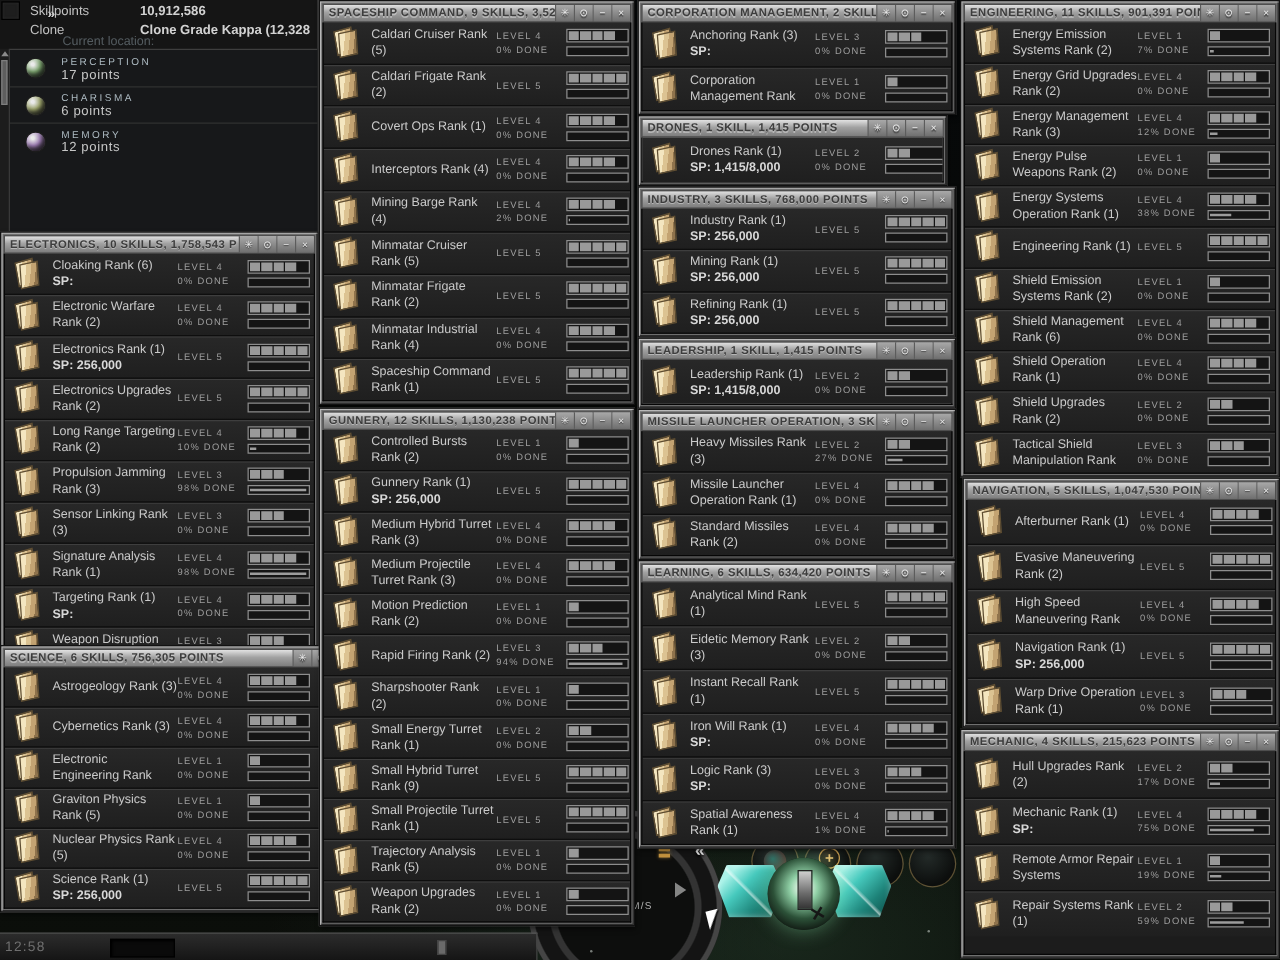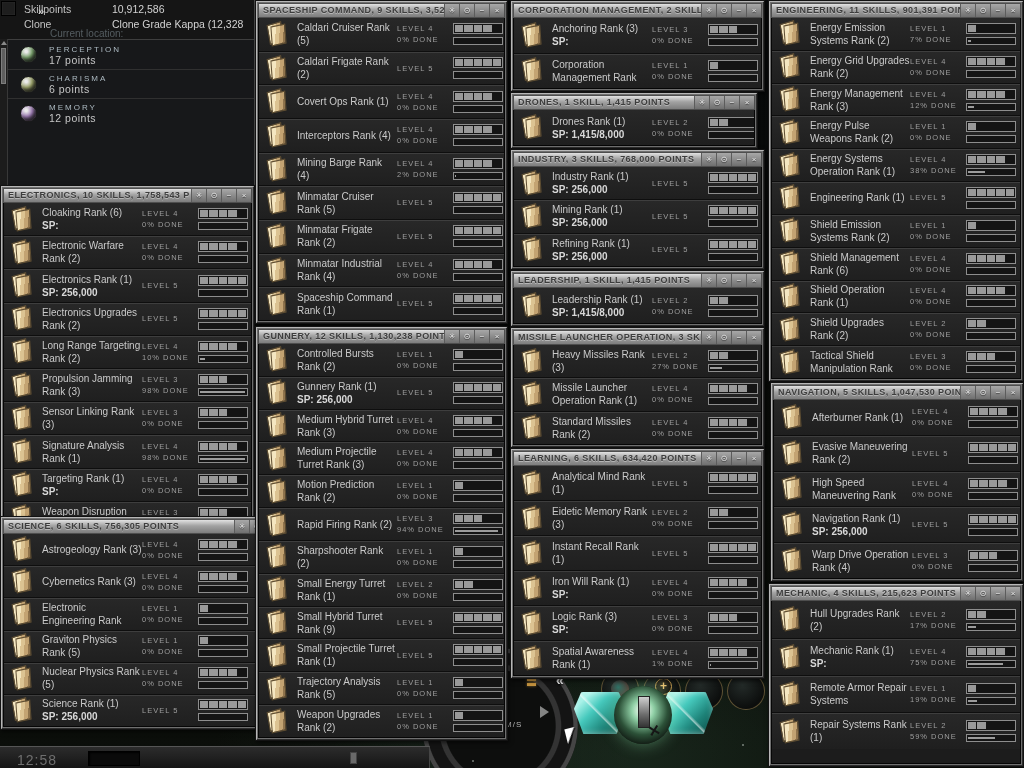--- a/index.html
+++ b/index.html
@@ -44,38 +44,38 @@
   .pbar{height:8px;border:1px solid #8d8d8d;background:#141414;padding:2px 1px}
   .pbar span{display:block;height:2px;background:#9c9c9c}
 
   
   #charpanel{position:absolute;left:0;top:0;width:255px;height:186px;z-index:2;background:#151515;
     border-right:1px solid #4c4c4c;border-bottom:1px solid #3c3c3c}
   #appicon{position:absolute;left:1px;top:1px;width:15px;height:15px;background:#1e1e1e;border:1px solid #000;box-shadow:inset 0 0 2px #333}
   #chev{position:absolute;left:38px;top:5px;color:#d8d8d8;font-size:11px;font-weight:bold;text-shadow:0 1px 1px #000}
   .chrow{position:absolute;left:24px;display:flex;font-size:10.5px;color:#c2c2c2;white-space:nowrap}
   .chrow .lab{width:88px}
-  .chrow .val{font-weight:normal;color:#d2d2d2;overflow:hidden}
+  .chrow .val{font-weight:bold;color:#d2d2d2;overflow:hidden}
   #curloc{position:absolute;left:50px;top:28px;font-size:10px;color:#9fb0ba;opacity:.45}
   #attrs{position:absolute;left:8px;right:0;top:39px;bottom:0;border-top:1px solid #3e3e3e;background:#17181a}
   .attr{height:29px;display:flex;align-items:center;border-top:1px solid #303030;padding-left:12px}
   .attr:first-child{border-top:none}
   .aicon{width:17px;height:17px;border-radius:50%;margin-right:12px;flex:none;border:1px solid #1c1c1c;
     box-shadow:inset -2px -3px 3px rgba(0,0,0,.55), inset 2px 2px 2px rgba(255,255,255,.25)}
   .atxt{font-size:8px;letter-spacing:2px;color:#adbac2;line-height:10px}
   .atxt b{display:block;font-weight:normal;font-size:10.5px;letter-spacing:.5px;color:#c6c6c6}
   #attrscroll{position:absolute;left:0;top:39px;bottom:0;width:8px;background:#1c1c1c;border-right:1px solid #383838;z-index:2}
   #attrscroll .up{position:absolute;top:2px;left:1px;width:0;height:0;border-left:3px solid transparent;border-right:3px solid transparent;border-bottom:4px solid #8a8a8a}
   #attrscroll .thumb{position:absolute;top:9px;left:1px;width:5px;height:36px;background:#5e5e5e;border:1px solid #7e7e7e}
   #ghosts{position:absolute;left:150px;top:64px;opacity:.24;font-size:10px;color:#cfe2ec;line-height:14.5px;white-space:nowrap}
 
   
   #taskbar{position:absolute;left:0;top:746px;width:430px;height:22px;z-index:6;
     background:linear-gradient(#2c2c2c,#151515);border-top:1px solid #555;border-right:1px solid #444}
-  #clock{position:absolute;left:17px;top:5px;font-size:14px;color:#6f6f6f;letter-spacing:1px}
+  #clock{position:absolute;left:4px;top:5px;font-size:11px;color:#6f6f6f;letter-spacing:1px}
   #chatbox{position:absolute;left:88px;top:4px;width:52px;height:15px;background:#0a0a0a;border:1px solid #000;box-shadow:inset 1px 1px 2px #000}
   #constbtn{position:absolute;left:140px;top:2px;width:206px;height:18px;display:flex;align-items:center;
     background:linear-gradient(#d6d6d6,#969696 50%,#757575);border:1px solid #3e3e3e;
     box-shadow:inset 1px 1px 0 #ececec, inset -1px -1px 0 #565656;
     font-size:8px;font-weight:bold;color:#2d2d2d;letter-spacing:.4px;padding:0 6px;white-space:nowrap;overflow:hidden}
   #tabnub{position:absolute;left:350px;top:5px;width:7px;height:12px;background:#6a6a6a;border:1px solid #444}
 
   
   #hud{position:absolute;inset:0;z-index:1}
   #speedo{position:absolute;left:422px;top:648px;width:156px;height:156px;border-radius:50%;
@@ -1688,21 +1688,21 @@
         <span class="pbar">
               <span style="width:0%"></span>
             </span>
       </span>
         </div>
         <div class="row">
       <span class="book">
             <i></i>
             <i></i>
           </span>
-      <span class="sname">Warp Drive Operation Rank (4)</span>
+      <span class="sname">Warp Drive Operation Rank (1)</span>
       <span class="lvl">LEVEL 3<u>0% DONE</u></span>
       <span class="bars">
         <span class="segbar">
               <i class="f"></i>
               <i class="f"></i>
               <i class="f"></i>
               <i class=""></i>
               <i class=""></i>
             </span>
         <span class="pbar">

